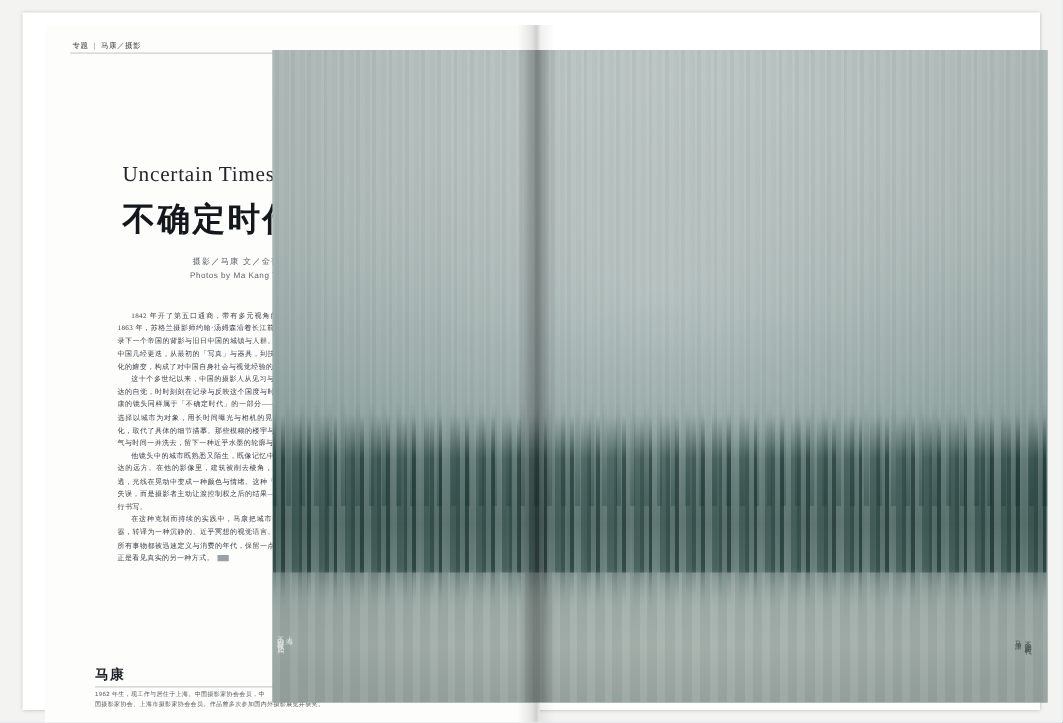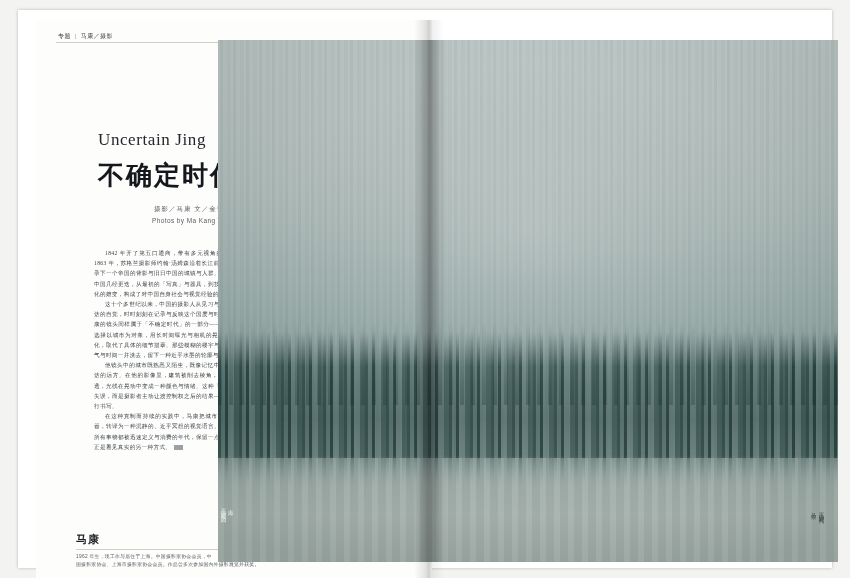--- a/index.html
+++ b/index.html
@@ -333,21 +333,21 @@
 
   <div id="spread">
 
     <div id="left-page">
 
       <div class="running-head">
         <span>专题</span><span class="rh-sep">|</span><span>马康／摄影</span>
       </div>
       <div class="rule-top"></div>
 
-      <div class="headline-en">Uncertain Jing</div>
+      <div class="headline-en">Uncertain Times</div>
       <div class="headline-cn">不确定时代</div>
 
       <div class="credit-cn">摄影／马康  文／金菁</div>
       <div class="credit-en">Photos by Ma Kang  Text by Jin Jing</div>
 
       <div id="body-copy">
         <p>1842 年开了第五口通商，带有多元视角的摄影术落地中国。1863 年，苏格兰摄影师约翰·汤姆森沿着长江前行，以湿版火棉胶记录下一个帝国的背影与旧日中国的城镇与人群。此后百余年，摄影在中国几经更迭，从最初的「写真」与器具，到技术流、风格化、观念化的嬗变，构成了对中国自身社会与视觉经验的折返书写。</p>
         <p>这十个多世纪以来，中国的摄影人从见习与临摹的记录到自我表达的自觉，时时刻刻在记录与反映这个国度与时代的风貌和变迁。马康的镜头同样属于「不确定时代」的一部分——自 2005 年开始，他选择以城市为对象，用长时间曝光与相机的晃动将城市的轮廓抽象化，取代了具体的细节描摹。那些模糊的楼宇与水岸线条，像是被雾气与时间一并洗去，留下一种近乎水墨的轮廓与呼吸。</p>
         <p>他镜头中的城市既熟悉又陌生，既像记忆中的某处，也像从未抵达的远方。在他的影像里，建筑被削去棱角，天际线与水面彼此渗透，光线在晃动中变成一种颜色与情绪。这种「不确定」并非技术的失误，而是摄影者主动让渡控制权之后的结果——让相机在时间中自行书写。</p>
         <p><span>在这种克制而持续的实践中，马康把城市化进程中的速度与喧嚣，转译为一种沉静的、近乎冥想的视觉语言。他提示我们：在一个所有事物都被迅速定义与消费的年代，保留一点模糊与未完成，或许正是看见真实的另一种方式。</span><span class="endmark"></span></p>

